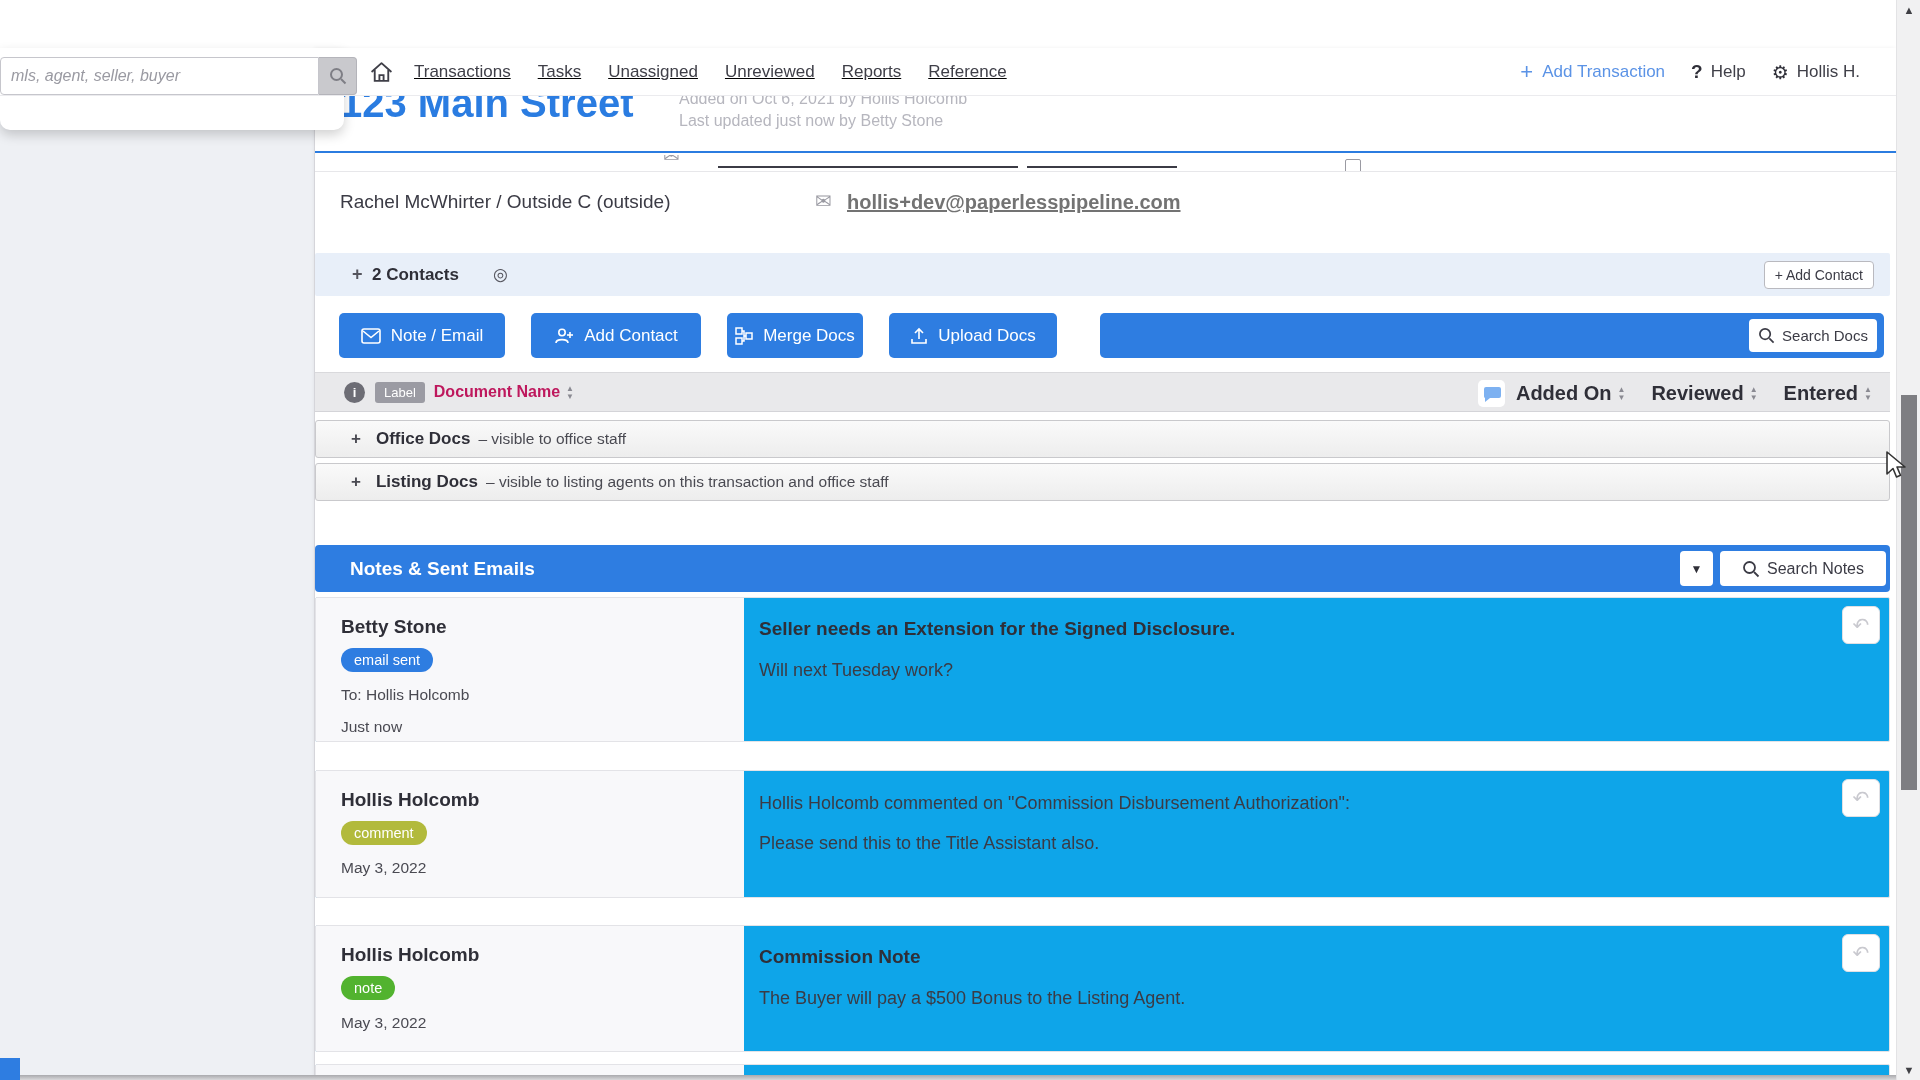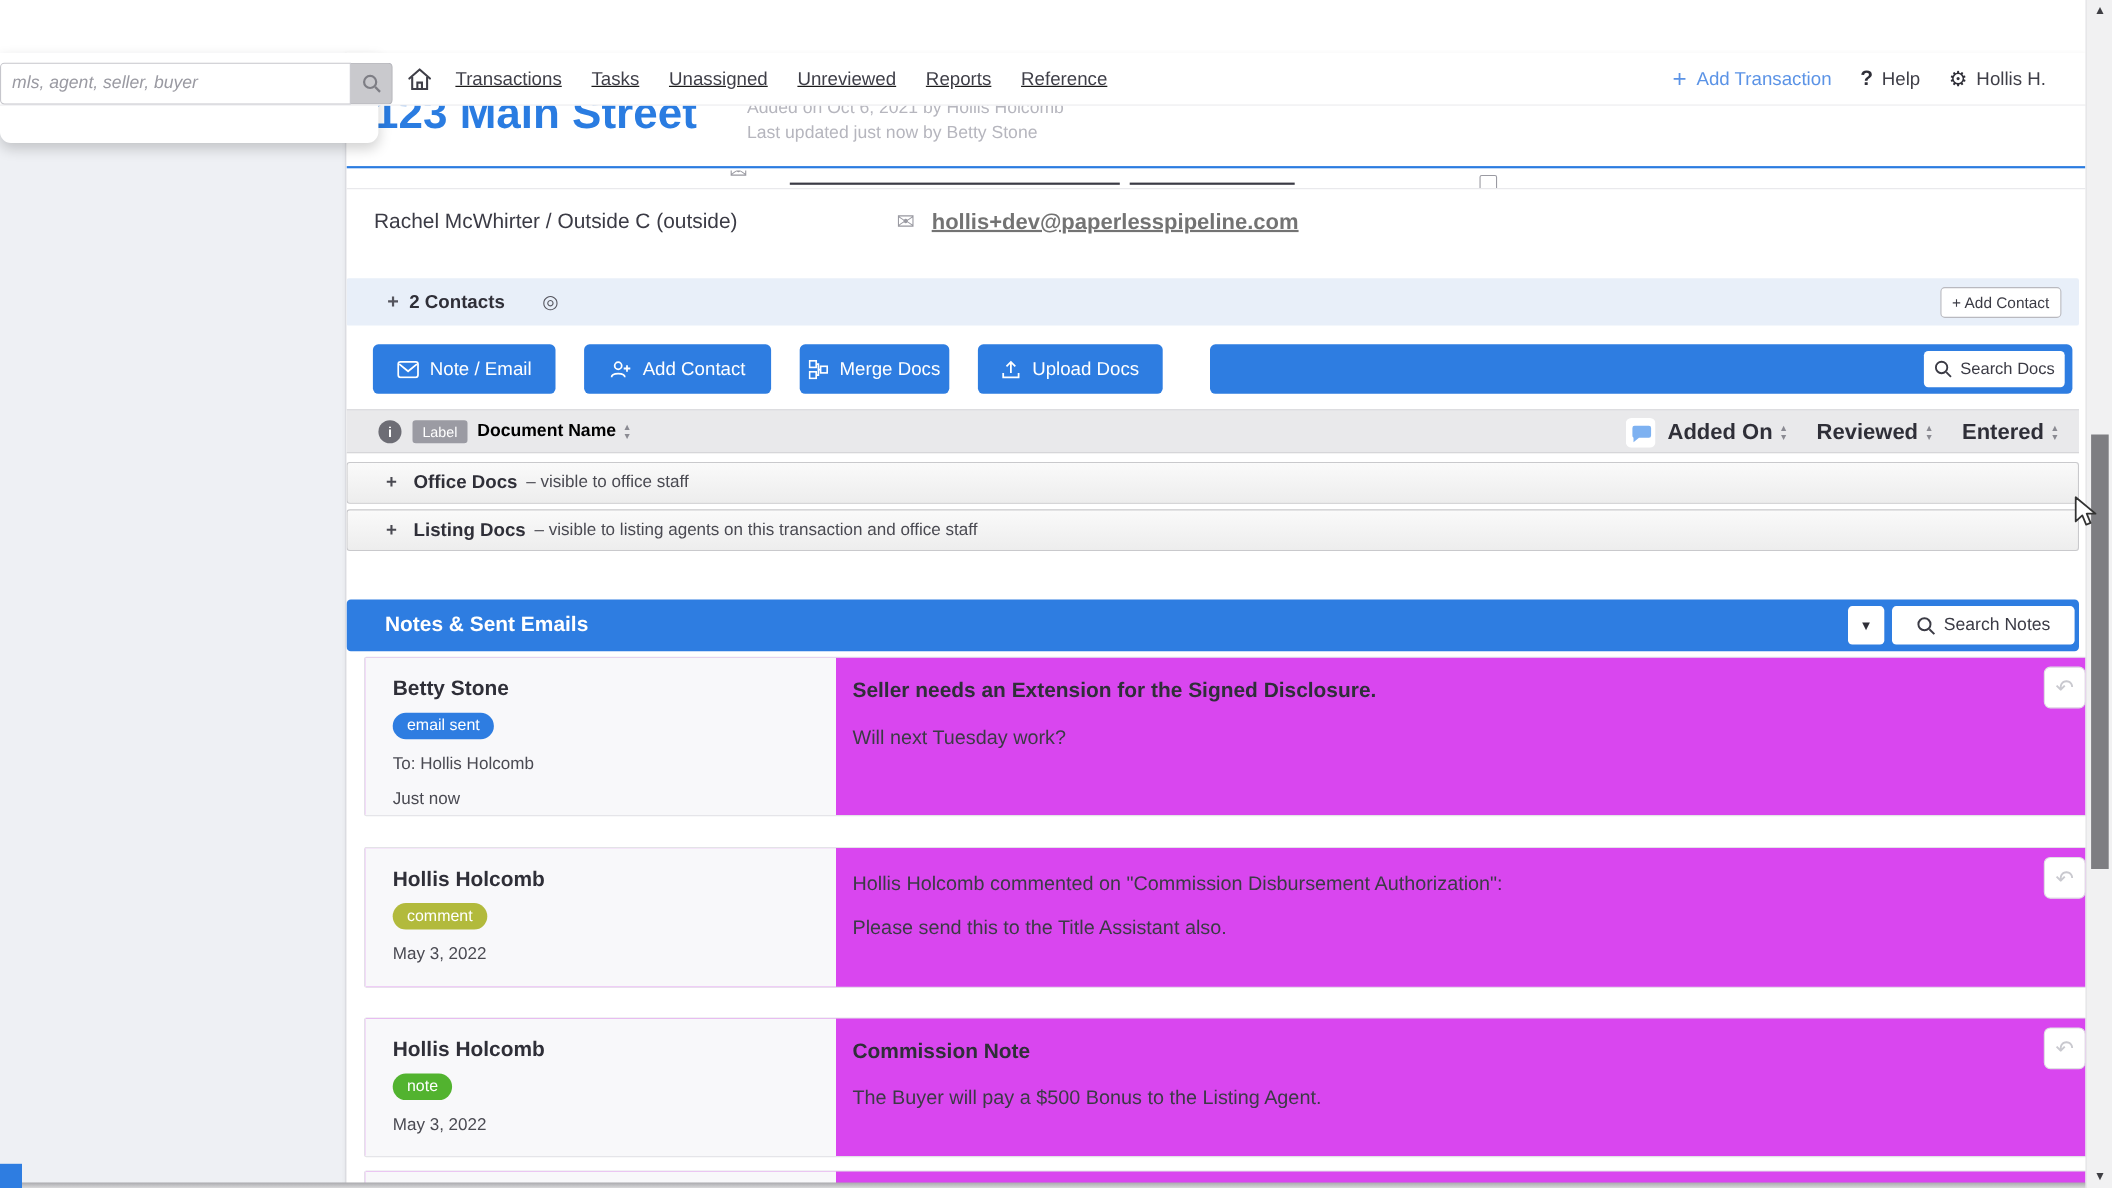--- a/index.html
+++ b/index.html
@@ -77,21 +77,21 @@
   .tb-search { position:absolute; right:7px; top:6px; width:128px; height:33px; background:#fff;
                border:none; border-radius:4px; display:flex; align-items:center; justify-content:center;
                gap:7px; font-size:15px; color:#3b3b45; cursor:pointer; font-family:"Liberation Sans", sans-serif; }
 
   .doc-head { position:absolute; left:0; top:324px; width:1575px; height:40px; background:#e9e9eb;
               border-top:1px solid #d9d9dc; border-bottom:1px solid #d4d4d8; display:flex; align-items:center; }
   .info-circ { width:21px; height:21px; border-radius:50%; background:#6d6d75; color:#fff; font-size:13px;
                font-weight:bold; display:flex; align-items:center; justify-content:center; margin-left:29px; cursor:pointer; }
   .label-badge { margin-left:10px; background:#9b9ba3; color:#fff; font-size:13px; padding:3px 9px;
                  border-radius:3px; }
-  .col-doc { margin-left:9px; font-size:16px; font-weight:bold; color:#000000; cursor:pointer; }
+  .col-doc { margin-left:9px; font-size:16px; font-weight:bold; color:#be185d; cursor:pointer; }
   .sorts { display:flex; flex-direction:column; gap:1px; margin-left:6px; cursor:pointer; }
   .sorts span { font-size:8px; line-height:7px; color:#8a8a92; }
   .dh-right { position:absolute; right:0; top:0; height:40px; display:flex; align-items:center; }
   .bubble { margin-right:11px; cursor:default; }
   .dh-col { font-size:20px; font-weight:bold; color:#2f2f38; cursor:pointer; }
   .dh-gap { width:26px; }
 
   .sect-row { position:absolute; left:0; width:1575px; height:38px; background:linear-gradient(#fafafa,#ededed);
               border:1px solid #c9c9cc; border-radius:3px; display:flex; align-items:center; padding-left:35px; cursor:pointer; }
   .sect-plus { font-size:17px; font-weight:bold; color:#4a4a52; margin-right:15px; }
@@ -100,21 +100,21 @@
 
   .notes-head { position:absolute; left:0; top:497px; width:1575px; height:47px; background:#2e7de1;
                 border-radius:4px; }
   .notes-title { position:absolute; left:35px; top:13px; font-size:19px; font-weight:bold; color:#fff; }
   .notes-caret { position:absolute; left:1365px; top:6px; width:33px; height:35px; background:#fff;
                  border:none; border-radius:4px; font-size:12px; color:#2f2f38; cursor:pointer; }
   .notes-search { position:absolute; left:1405px; top:6px; width:166px; height:35px; background:#fff;
                   border:none; border-radius:4px; display:flex; align-items:center; justify-content:center;
                   gap:7px; font-size:16px; color:#3b3b45; cursor:pointer; font-family:"Liberation Sans", sans-serif; }
 
-  .note-card { position:absolute; left:16px; width:1575px; background:#d946ef; border:1px solid #e3e3e7;
+  .note-card { position:absolute; left:0; width:1575px; background:#0ea5e9; border:1px solid #e3e3e7;
                border-radius:2px; }
   .nc-left { position:absolute; left:0; top:0; bottom:0; width:428px; background:#f8f8fa; }
   .nc-author { position:absolute; left:25px; top:18px; font-size:19px; font-weight:bold; color:#2f2f38; }
   .pill { position:absolute; left:25px; top:50px; color:#fff; font-size:14.5px; padding:4px 13px;
           border-radius:13px; }
   .pill-blue { background:#2e7de1; }
   .pill-olive { background:#b2ba3c; }
   .pill-green { background:#52b32f; }
   .nc-to { position:absolute; left:25px; top:88px; font-size:15.5px; color:#4a4a52; }
   .nc-date { position:absolute; left:25px; font-size:15.5px; color:#4a4a52; }

